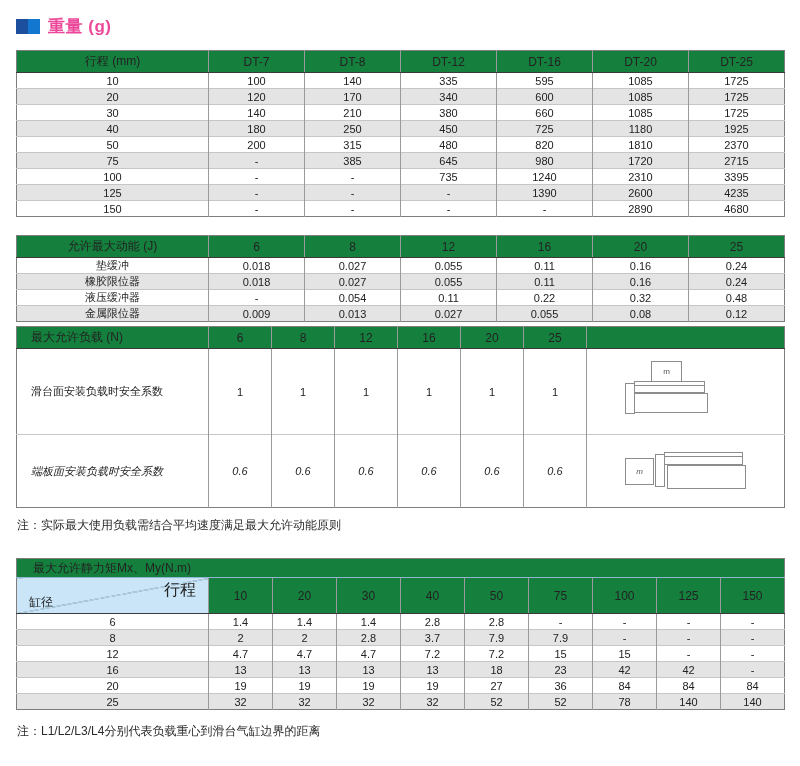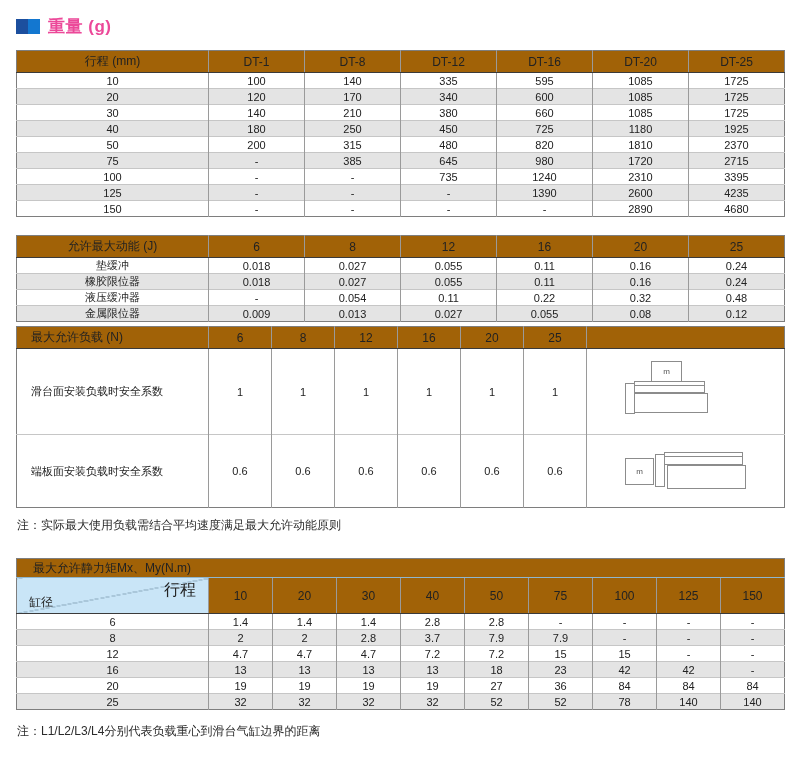--- a/index.html
+++ b/index.html
@@ -22,33 +22,33 @@
     border-collapse:collapse; table-layout:fixed; width:768px;
     border:1px solid #7e7e7e;
   }
   table.t th, table.t td {
     border-left:1px solid #9a9a9a;
     text-align:center; vertical-align:middle;
     padding:0 3px; overflow:hidden; white-space:nowrap;
   }
   table.t th:first-child, table.t td:first-child { border-left:none; }
   table.t thead th {
-    background:#a16207; font-weight:normal; font-size:12px; color:#222;
+    background:#15803d; font-weight:normal; font-size:12px; color:#222;
     height:21px; border-bottom:1px solid #3a3a3a;
   }
   table.t tbody td { font-size:11px; height:15px; border-top:1px solid #c6c6c6; color:#222; }
   table.t tbody tr:first-child td { border-top:none; }
   table.t.zebra tbody tr:nth-child(even) td { background:#e4e4e4; }
 
   .t2 { margin-top:18px; }
   .t3 { margin-top:4px; }
   .t3 tbody td { border-top:1px solid #9a9a9a; }
   .t3 .lbl, .t3 thead th.lbl { text-align:left; padding-left:14px; }
   .t3 .tall1 td { height:85px; }
-  .t3 .tall2 td { height:72px; }
+  .t3 .tall2 td { height:72px;font-style:italic; }
   .t3 .imgcell { padding:0; }
   .diagram-wrap { display:flex; justify-content:center; align-items:center; }
 
   .note { font-size:12px; color:#2b2b2b; margin:9px 0 0 1px; }
   .note2 { margin-top:13px; }
 
   
   .t4 { margin-top:24px; }
   .t4 thead tr.titlebar th {
     text-align:left; padding-left:16px; font-size:12px; height:18px;
@@ -87,21 +87,21 @@
         <col style="width:96px">
         <col style="width:96px">
         <col style="width:96px">
         <col style="width:96px">
         <col style="width:96px">
         <col style="width:96px">
       </colgroup>
     <thead>
       <tr>
         <th>行程 (mm)</th>
-        <th>DT-1</th>
+        <th>DT-7</th>
         <th>DT-8</th>
         <th>DT-12</th>
         <th>DT-16</th>
         <th>DT-20</th>
         <th>DT-25</th>
       </tr>
     </thead>
     <tbody>
         <tr>
           <td>10</td>

